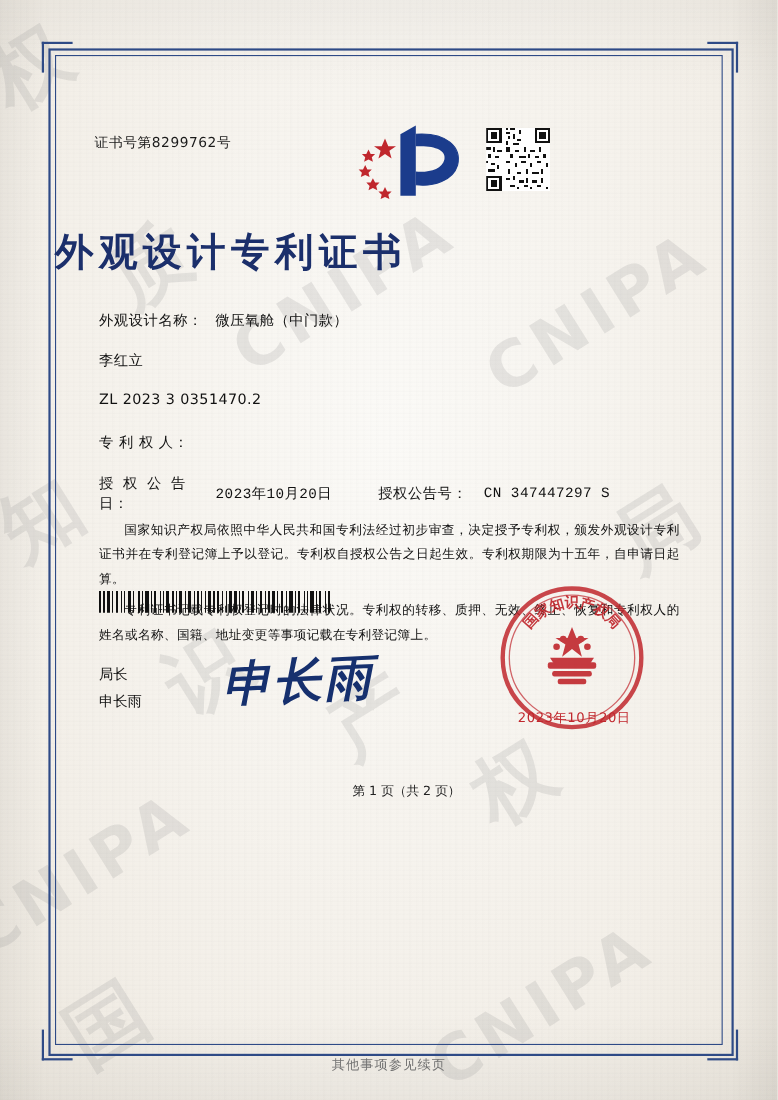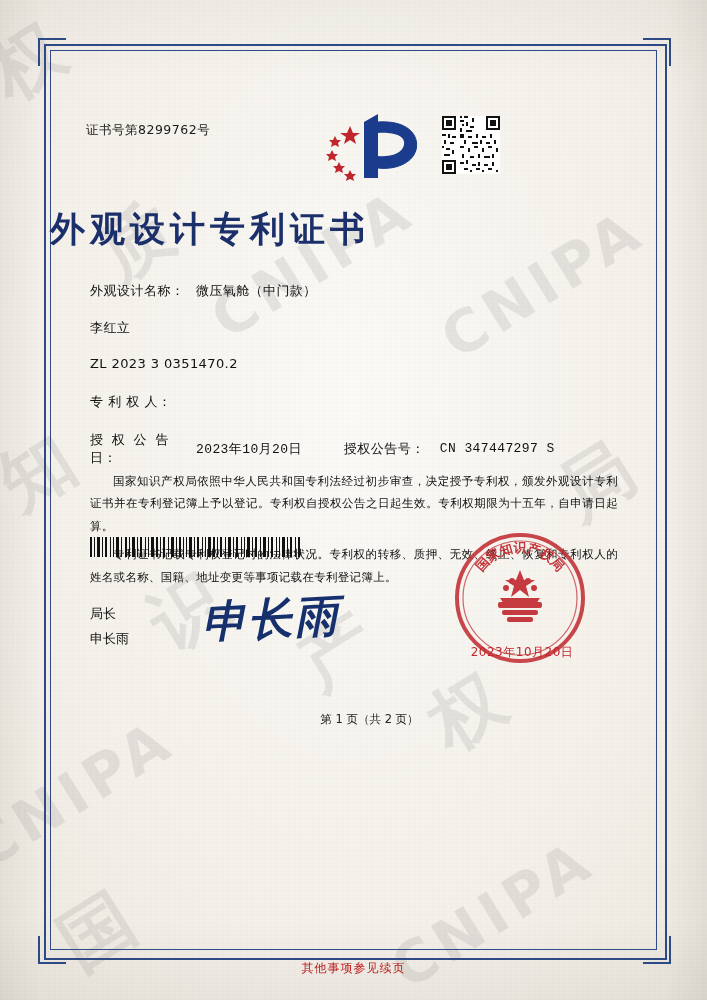--- a/index.html
+++ b/index.html
@@ -94,21 +94,21 @@
   .seal-date{
     position:absolute;left:402px;top:594px;width:140px;text-align:center;
     font-size:12px;color:#c0272d;letter-spacing:0.5px;
   }
   .pagenum{
     position:absolute;left:0;top:662px;width:607px;text-align:center;
     font-size:11.5px;color:#222;margin-left:16px;
   }
   .footnote{
     position:absolute;left:0;top:960px;width:707px;text-align:center;
-    font-size:12px;color:#b91c1c;letter-spacing:1px;
+    font-size:12px;color:#737373;letter-spacing:1px;
   }
 </style>
 </head>
 <body>
 
 <div class="paper"></div>
 
 <div>
   <div class="wm cn" style="left:-10px;top:10px;">权</div>
   <div class="wm cn" style="left:100px;top:190px;">质</div>

